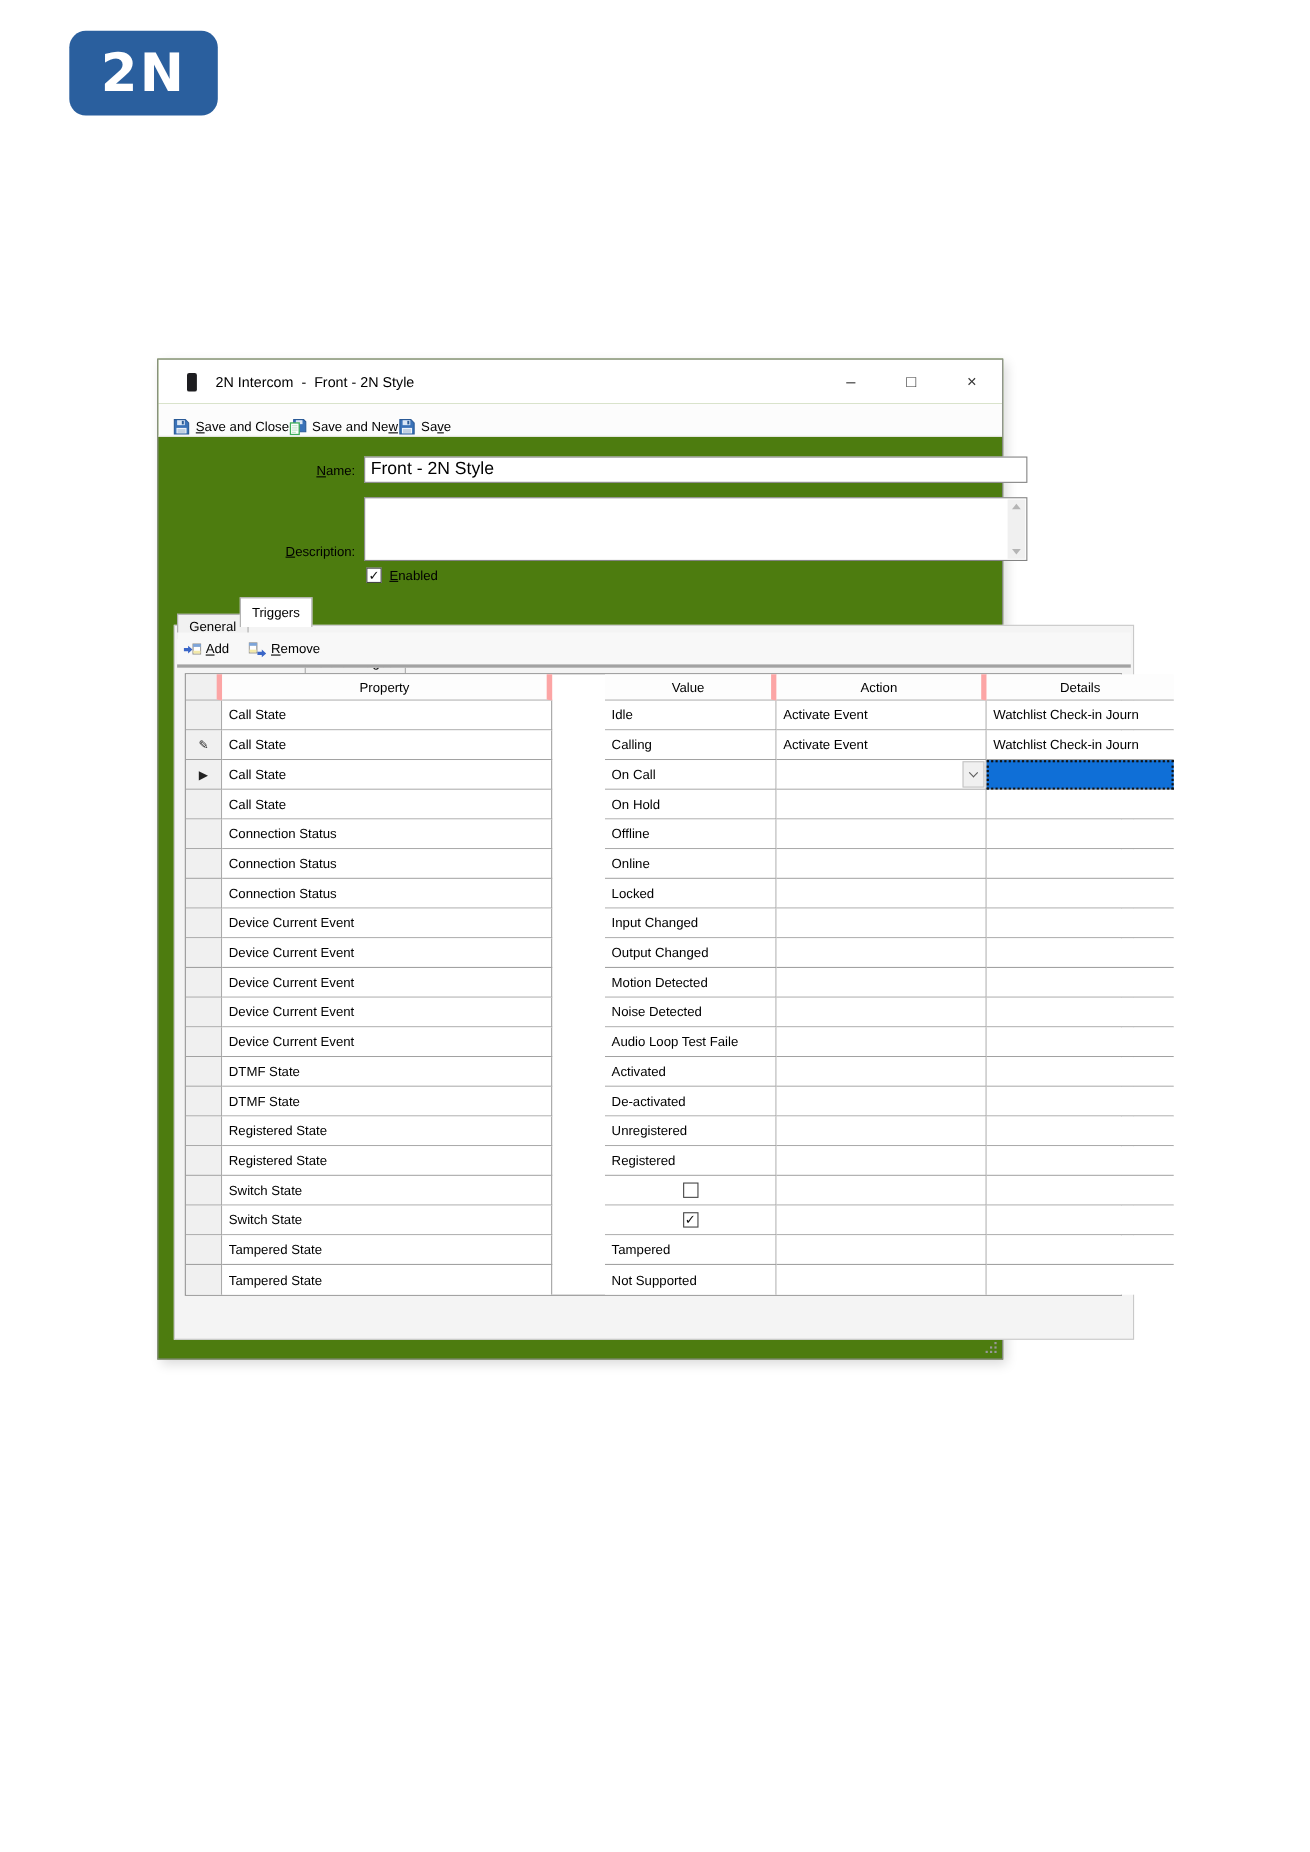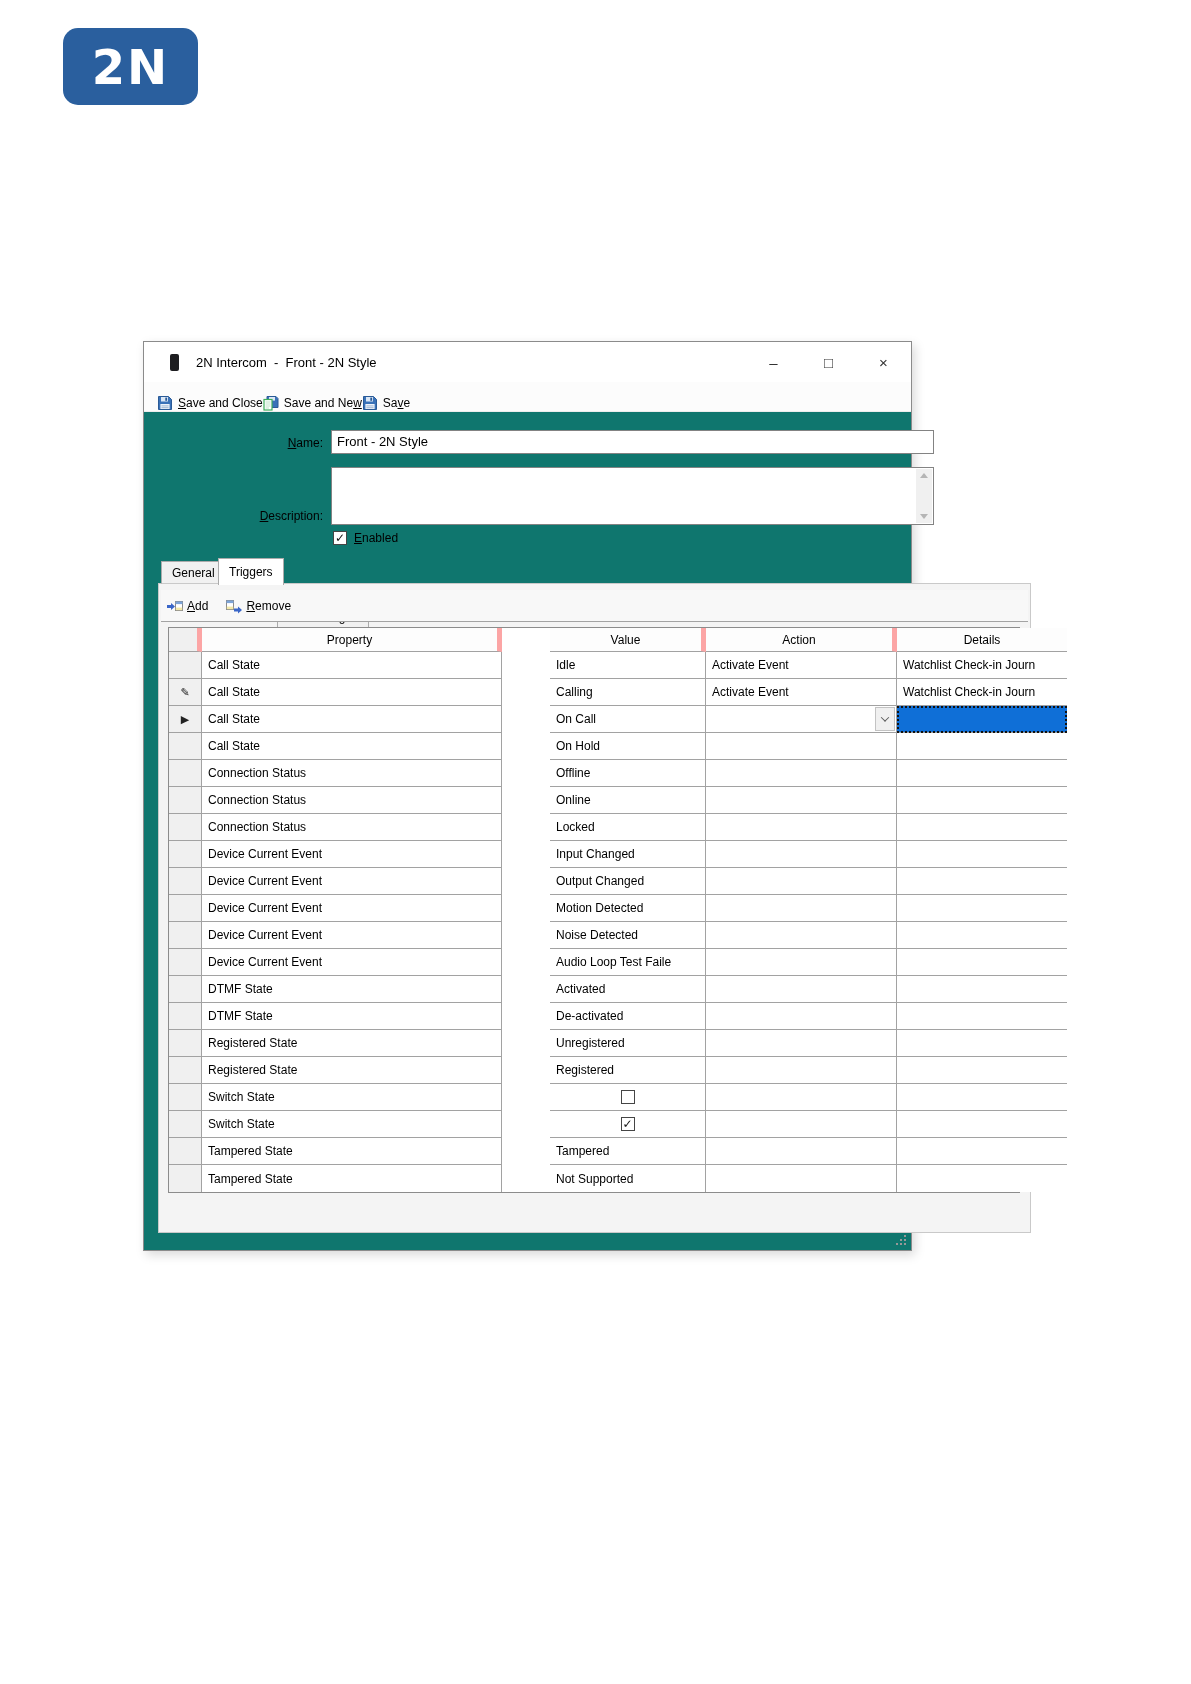--- a/index.html
+++ b/index.html
@@ -6,60 +6,60 @@
     font-family:"Liberation Sans","DejaVu Sans",sans-serif;color:#000;}
   *{box-sizing:border-box;}
   .u{text-decoration:underline;}
 
   
   .logo{position:absolute;left:63px;top:28px;width:135px;height:77px;background:#2a5f9e;border-radius:15px;
     display:flex;align-items:center;justify-content:center;}
   .logo span{color:#fff;font-family:"DejaVu Sans",sans-serif;font-weight:800;font-size:48px;letter-spacing:2px;}
 
   
-  .window{position:absolute;left:143px;top:341px;width:769px;height:910px;background:#0f766e;
+  .window{position:absolute;left:143px;top:326px;width:769px;height:910px;background:#4d7c0f;
     border:1px solid #8b8b8b;box-shadow:3px 4px 10px rgba(0,0,0,.15);}
   .titlebar{position:absolute;left:0;top:0;right:0;height:40px;background:#fff;display:flex;align-items:center;}
   .appicon{width:9px;height:17px;background:#1d1d20;border-radius:2px;margin-left:26px;flex:none;}
   .wtitle{margin-left:17px;font-size:13px;white-space:pre;}
   .wctl{position:absolute;top:0;right:0;height:40px;display:flex;}
   .wbtn{width:55px;height:40px;display:flex;align-items:center;justify-content:center;font-size:15px;color:#333;}
 
   .toolbar{position:absolute;top:40px;left:0;right:0;height:30px;background:#fcfcfc;border-bottom:1px solid #ededed;
     display:flex;align-items:flex-end;padding-left:13px;}
   .titem{display:flex;align-items:center;gap:5px;font-size:12px;}
   .ticon{width:16px;height:16px;flex:none;}
 
   
   .flabel{position:absolute;width:160px;text-align:right;font-size:12px;}
   .lbl-name{left:19px;top:94px;}
   .lbl-desc{left:19px;top:131px;margin-top:36px;}
   .input{position:absolute;left:187px;top:88px;width:603px;height:24px;background:#fff;border:1px solid #838383;
-    font-size:13px;line-height:22px;padding-left:5px;}
+    font-size:16px;line-height:22px;padding-left:5px;}
   .textarea{position:absolute;left:187px;top:125px;width:603px;height:58px;background:#fff;border:1px solid #838383;}
   .vscroll{position:absolute;top:1px;right:1px;bottom:1px;width:16px;background:#f0f0f0;
     display:flex;flex-direction:column;justify-content:space-between;align-items:center;padding:4px 0;}
   .sarrow-up{width:0;height:0;border-left:4px solid transparent;border-right:4px solid transparent;border-bottom:5px solid #b5b5b5;}
   .sarrow-down{width:0;height:0;border-left:4px solid transparent;border-right:4px solid transparent;border-top:5px solid #b5b5b5;}
 
   .enabledrow{position:absolute;left:189px;top:189px;display:flex;align-items:center;gap:7px;font-size:12px;}
   .cbx{width:14px;height:14px;background:#fff;border:1px solid #454545;display:flex;align-items:center;justify-content:center;
     font-family:"DejaVu Sans",sans-serif;font-size:12px;font-weight:700;color:#111;line-height:1;flex:none;}
 
   
   .tab{position:absolute;height:23px;top:219px;background:#f1f1f1;border:1px solid #ababab;border-bottom:1px solid #c9c9c9;
     display:flex;align-items:center;padding:0 10px;font-size:12px;z-index:2;}
   .tab.active{top:216px;height:27px;background:#fff;border-bottom:none;z-index:4;}
-  .tab-general{left:17px;}
+  .tab-general{left:17px;margin-top:12px;}
   .tab-triggers{left:74px;}
   .tab-stateimages{left:133px;margin-top:44px;}
   .tabpanel{position:absolute;left:14px;top:241px;width:873px;height:650px;background:#f4f4f4;border:1px solid #c9c9c9;z-index:1;}
 
   
-  .gridbar{position:absolute;left:17px;top:248px;width:867px;height:32px;background:#f8f8f8;border-bottom:1px solid #a3a3a3;
+  .gridbar{position:absolute;left:17px;top:248px;width:867px;height:32px;background:#f8f8f8;border-bottom:3px solid #a3a3a3;
     display:flex;align-items:center;gap:18px;padding-left:6px;z-index:3;}
   .gitem{display:flex;align-items:center;gap:4px;font-size:12px;}
 
   
   .grid{position:absolute;left:24px;top:285px;width:852px;background:#fff;border:1px solid #8c8c8c;z-index:3;font-size:12px;}
   .ghead{display:flex;}
   .hcell{height:24px;background:#fdfdfd;border-right:5px solid #fca5a5;border-bottom:1px solid #a2a2a2;
     display:flex;align-items:center;justify-content:center;}
   .grow{display:flex;}
   .cell{height:27px;border-right:1px solid #a2a2a2;border-bottom:1px solid #a2a2a2;background:#fff;

